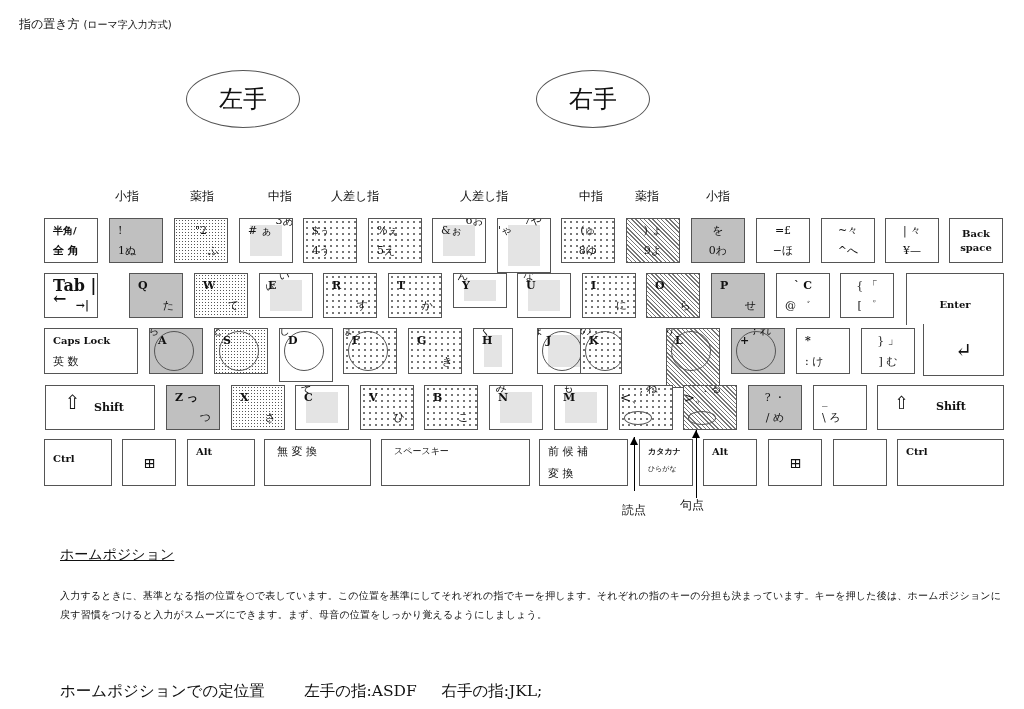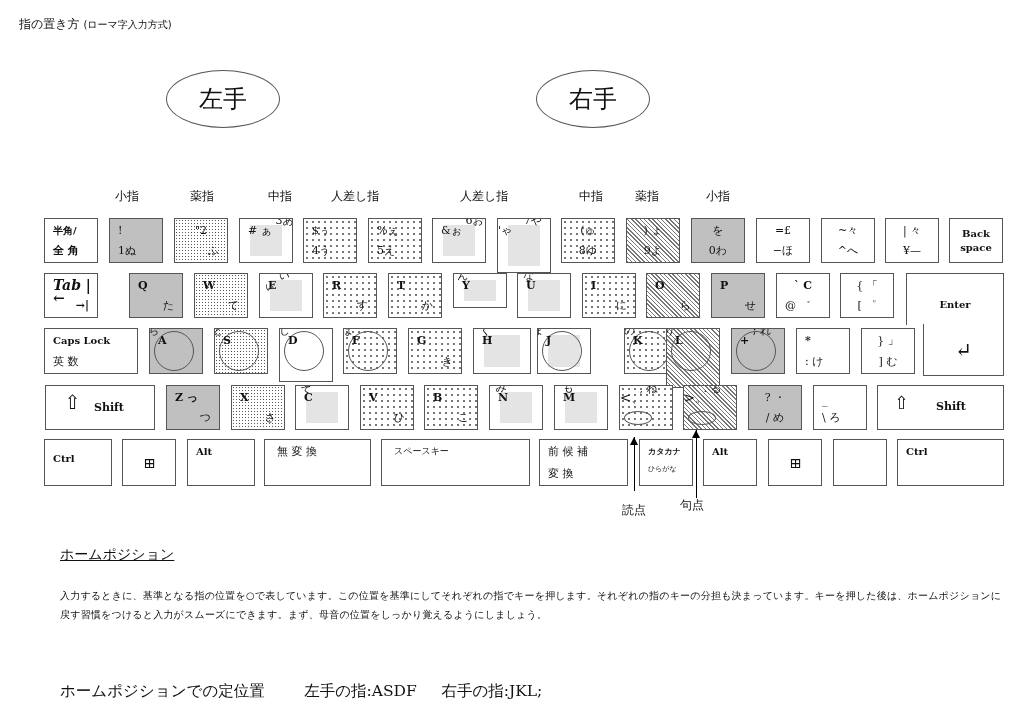--- a/index.html
+++ b/index.html
@@ -45,21 +45,21 @@
   .hp-pos { left:60px; top:681px; font-size:15.5px; white-space:pre; }
 </style>
 </head>
 <body>
 
 <div class="abs title">
   <span>指の置き方</span>
   <span class="small">(ローマ字入力方式)</span>
 </div>
 
-<div class="abs hand" style="left:166px;top:70px;">
+<div class="abs hand" style="left:186px;top:70px;">
     <span>左手</span>
   </div>
 <div class="abs hand" style="left:536px;top:70px;">
     <span>右手</span>
   </div>
 
 <div class="abs finger" style="left:115px;">小指</div>
 <div class="abs finger" style="left:190px;">薬指</div>
 <div class="abs finger" style="left:268px;">中指</div>
 <div class="abs finger" style="left:331px;">人差し指</div>
@@ -126,21 +126,21 @@
 <div class="key" style="left:885px;top:218px;width:54px;height:45px;">
   <span class="ctr">| 々</span>
   <span class="ctr" style="top:auto;bottom:5px;">¥—</span>
 </div>
 <div class="key" style="left:949px;top:218px;width:54px;height:45px;">
   <span class="ctr sm" style="top:8px;">Back</span>
   <span class="ctr sm" style="top:auto;bottom:8px;">space</span>
 </div>
 
 <div class="key" style="left:44px;top:273px;width:54px;height:45px;">
-  <span class="lt sm" style="font-size:14px;font-style:italic;">Tab |←</span>
+  <span class="lt sm" style="font-size:16px;">Tab |←</span>
   <span class="rb" style="font-weight:bold;">→|</span>
 </div>
 <div class="key pinky" style="left:129px;top:273px;width:54px;height:45px;">
   <span class="lt">Q</span>
   <span class="rb">た</span>
 </div>
 <div class="key ring" style="left:194px;top:273px;width:54px;height:45px;">
   <span class="lt">W</span>
   <span class="rb">て</span>
 </div>
@@ -217,32 +217,32 @@
 </div>
 <div class="key middle" style="left:343px;top:328px;width:54px;height:46px;">
   <div class="circle"></div>
   <span class="lt txt">F</span>
   <span class="rb txt" style="right:14px">は</span>
 </div>
 <div class="key middle" style="left:408px;top:328px;width:54px;height:46px;">
   <span class="lt">G</span>
   <span class="rb">き</span>
 </div>
-<div class="key index" style="left:473px;top:328px;width:58px;height:46px;">
+<div class="key index" style="left:473px;top:328px;width:40px;height:46px;">
   <div class="inner"></div>
   <span class="lt txt">H</span>
   <span class="rb txt">く</span>
 </div>
 <div class="key index" style="left:537px;top:328px;width:54px;height:46px;">
   <div class="inner"></div>
   <div class="circle"></div>
   <span class="lt txt">J</span>
   <span class="rb txt" style="right:14px">ま</span>
 </div>
-<div class="key middle" style="left:624px;top:328px;width:54px;height:46px;">
+<div class="key middle" style="left:580px;top:328px;width:42px;height:46px;">
   <div class="circle"></div>
   <span class="lt txt">K</span>
   <span class="rb txt" style="right:14px">の</span>
 </div>
 <div class="key hatch" style="left:666px;top:328px;width:54px;height:60px;">
   <div class="circle"></div>
   <span class="lt txt">L</span>
   <span class="rb txt" style="right:14px">り</span>
 </div>
 <div class="key pinky" style="left:731px;top:328px;width:54px;height:46px;">

